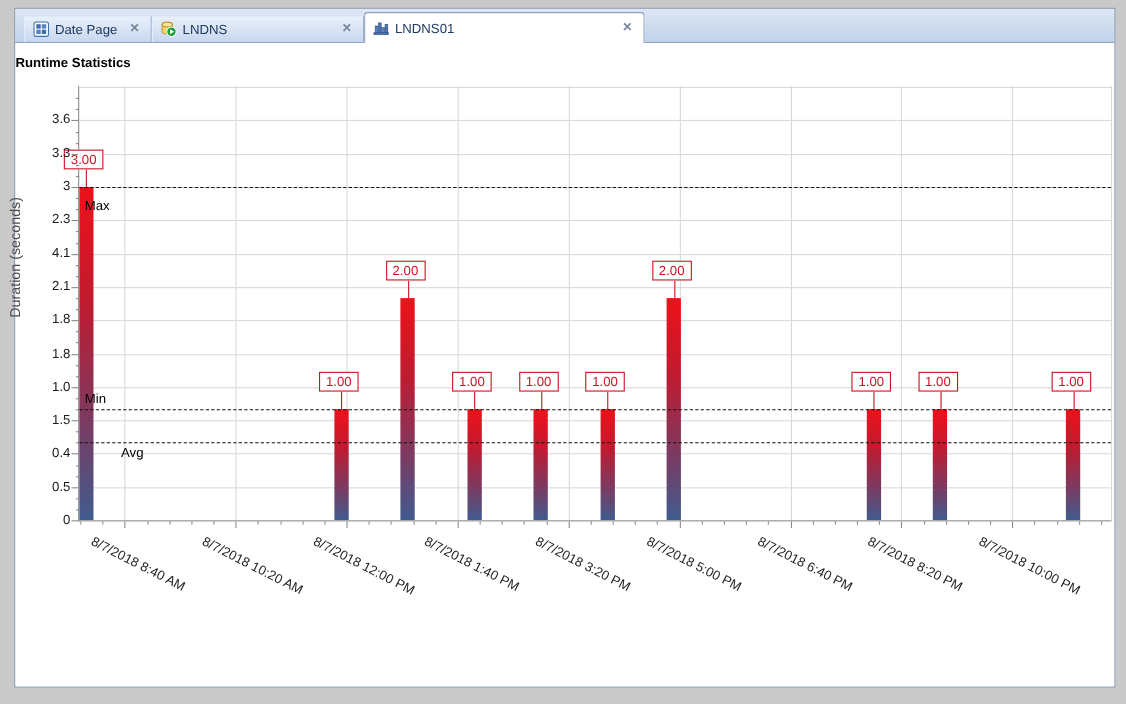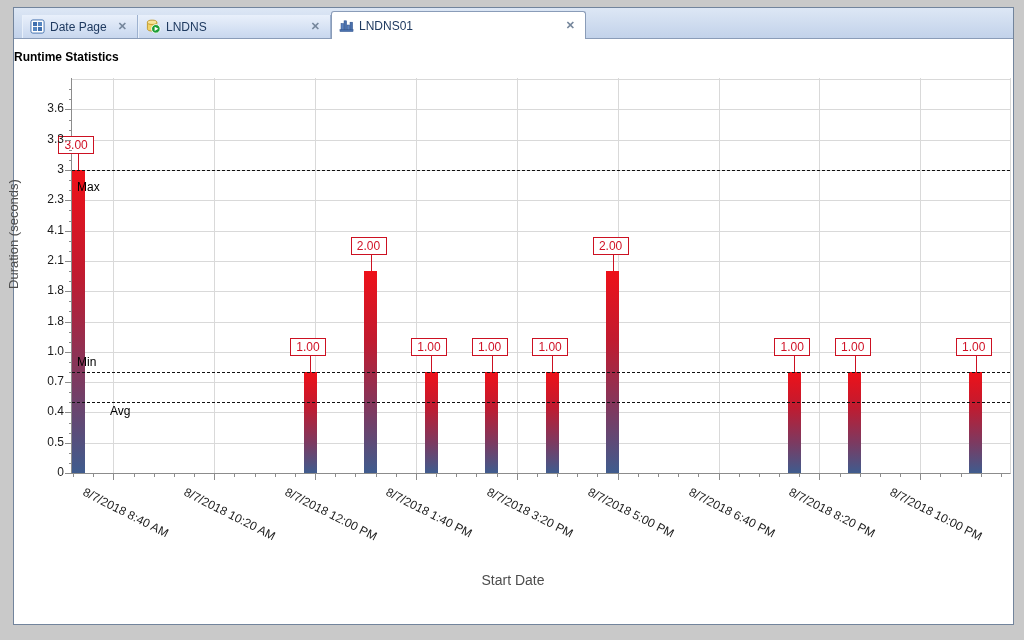--- a/index.html
+++ b/index.html
@@ -167,21 +167,21 @@
         <div class="bar-callout-line" style="left: 782.674px; top: 278px;"></div>
         <div class="bar-callout" style="left: 762.674px; top: 260px;">1.00</div>
         <div class="bar-callout-line" style="left: 903.706px; top: 278px;"></div>
         <div class="bar-callout" style="left: 883.706px; top: 260px;">1.00</div>
         <div class="ytick-label" style="top: 387px;">0</div>
         <div class="tick ymajor" style="left: -7px; top: 395px;"></div>
         <div class="ytick-label" style="top: 356.7px;">0.5</div>
         <div class="tick ymajor" style="left: -7px; top: 364.7px;"></div>
         <div class="ytick-label" style="top: 326.4px;">0.4</div>
         <div class="tick ymajor" style="left: -7px; top: 334.4px;"></div>
-        <div class="ytick-label" style="top: 296.1px;">0.7</div>
+        <div class="ytick-label" style="top: 296.1px;">1.5</div>
         <div class="tick ymajor" style="left: -7px; top: 304.1px;"></div>
         <div class="ytick-label" style="top: 265.8px;">1.0</div>
         <div class="tick ymajor" style="left: -7px; top: 273.8px;"></div>
         <div class="ytick-label" style="top: 235.5px;">1.8</div>
         <div class="tick ymajor" style="left: -7px; top: 243.5px;"></div>
         <div class="ytick-label" style="top: 205.2px;">1.8</div>
         <div class="tick ymajor" style="left: -7px; top: 213.2px;"></div>
         <div class="ytick-label" style="top: 174.9px;">2.1</div>
         <div class="tick ymajor" style="left: -7px; top: 182.9px;"></div>
         <div class="ytick-label" style="top: 144.6px;">4.1</div>
@@ -270,16 +270,15 @@
         <div class="tick xminor" style="left: 727.201px; top: 396px;"></div>
         <div class="tick xminor" style="left: 767.545px; top: 396px;"></div>
         <div class="tick xminor" style="left: 787.717px; top: 396px;"></div>
         <div class="tick xminor" style="left: 807.889px; top: 396px;"></div>
         <div class="tick xminor" style="left: 828.061px; top: 396px;"></div>
         <div class="tick xminor" style="left: 868.405px; top: 396px;"></div>
         <div class="tick xminor" style="left: 888.577px; top: 396px;"></div>
         <div class="tick xminor" style="left: 908.749px; top: 396px;"></div>
         <div class="tick xminor" style="left: 928.921px; top: 396px;"></div>
       </div>
-    <div class="x-axis-title">Start Date</div>
   </div>
 
 </div>
 
 </body></html>

